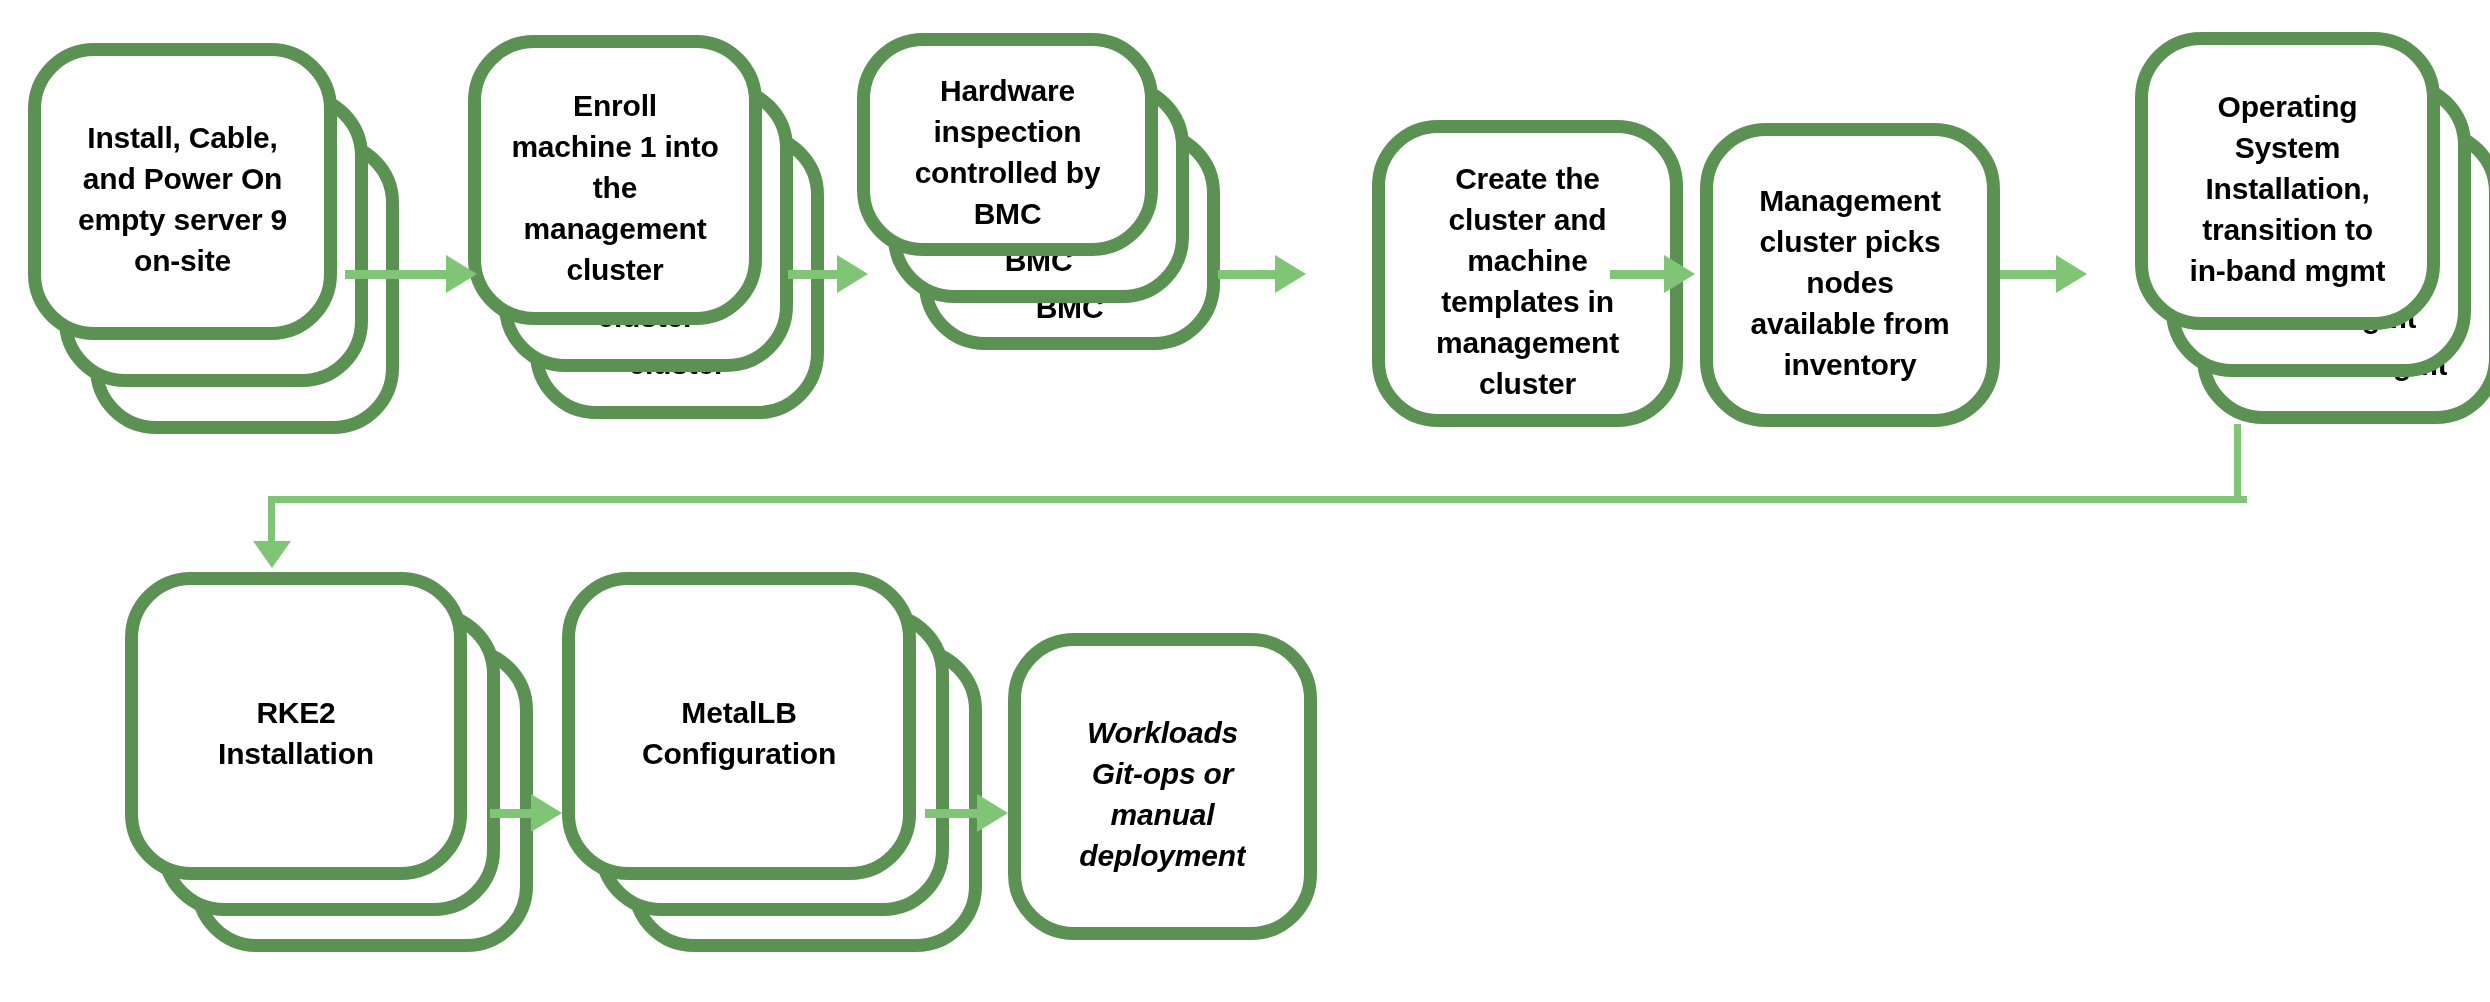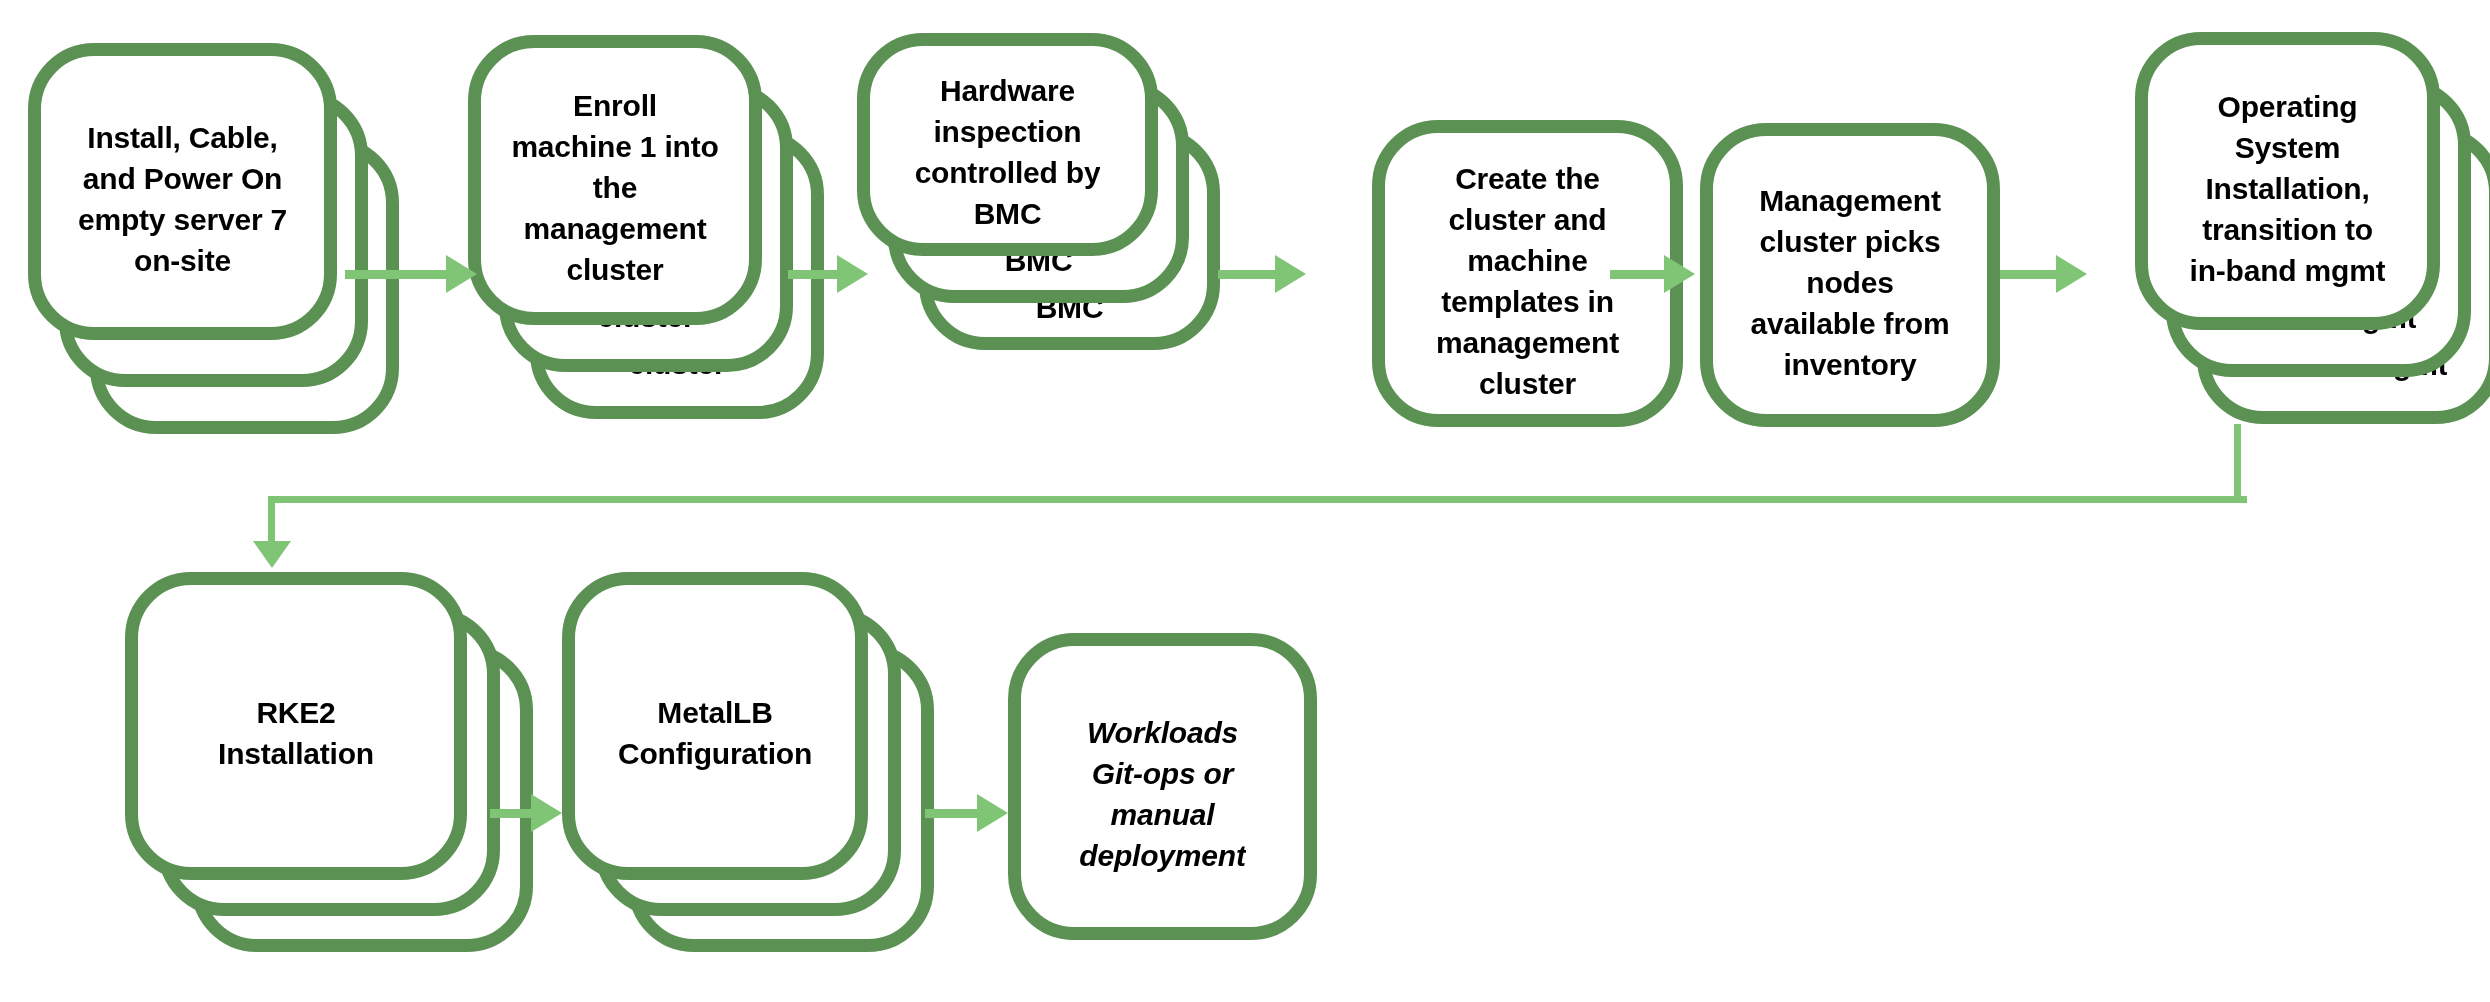--- a/index.html
+++ b/index.html
@@ -61,21 +61,21 @@
       </div>
     <div class="layer l2">
         <span class="label">Install, Cable,
 and Power On
 empty server 1
 on-site</span>
       </div>
     <div class="layer l1">
         <span class="label">Install, Cable,
 and Power On
-empty server 7
+empty server 9
 on-site</span>
       </div>
   </div>
 
   <div class="node stack-a" style="left:468px;top:35px;width:294px;height:290px;">
     <div class="layer l3">
         <span class="label">Enroll
 machine 1 into
 the
 management
@@ -171,21 +171,21 @@
     <div class="layer l2">
         <span class="label">RKE2
 Installation</span>
       </div>
     <div class="layer l1">
         <span class="label">RKE2
 Installation</span>
       </div>
   </div>
 
-  <div class="node stack-b" style="left:562px;top:572px;width:306px;height:308px;">
+  <div class="node stack-b" style="left:562px;top:572px;width:306px;height:308px;padding-left:48px;">
     <div class="layer l3">
         <span class="label">MetalLB
 Configuration</span>
       </div>
     <div class="layer l2">
         <span class="label">MetalLB
 Configuration</span>
       </div>
     <div class="layer l1">
         <span class="label">MetalLB

